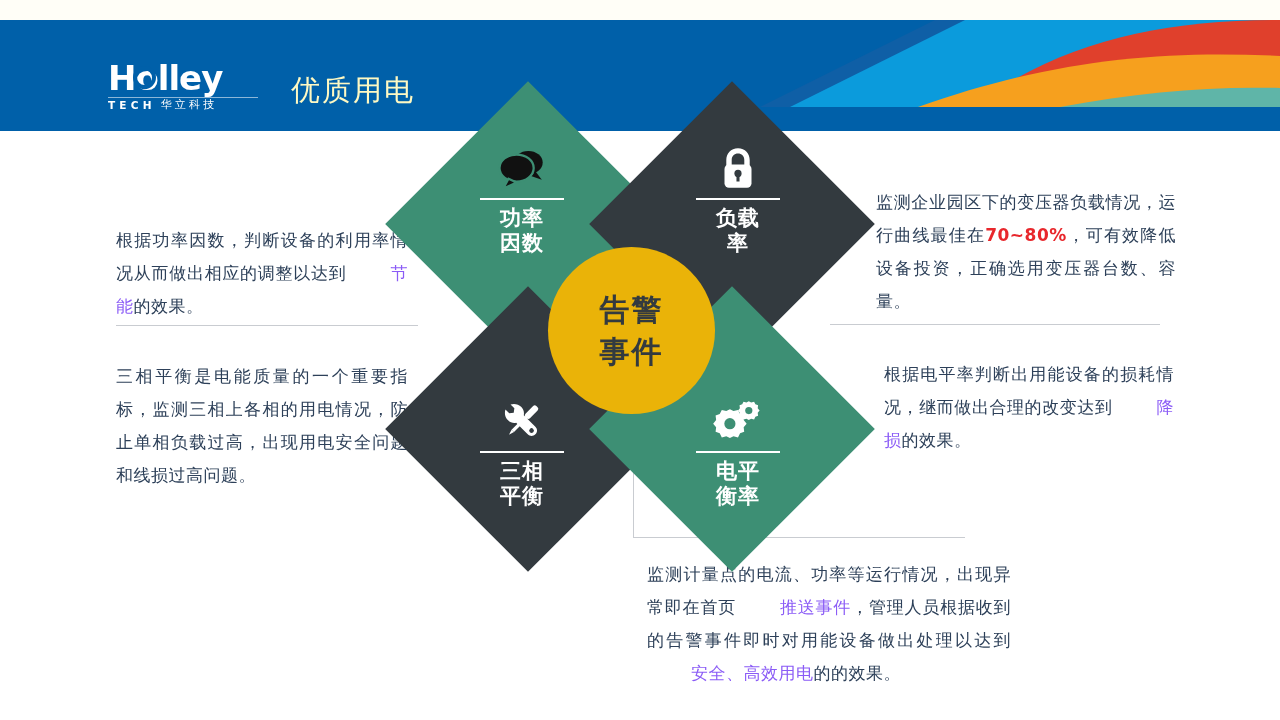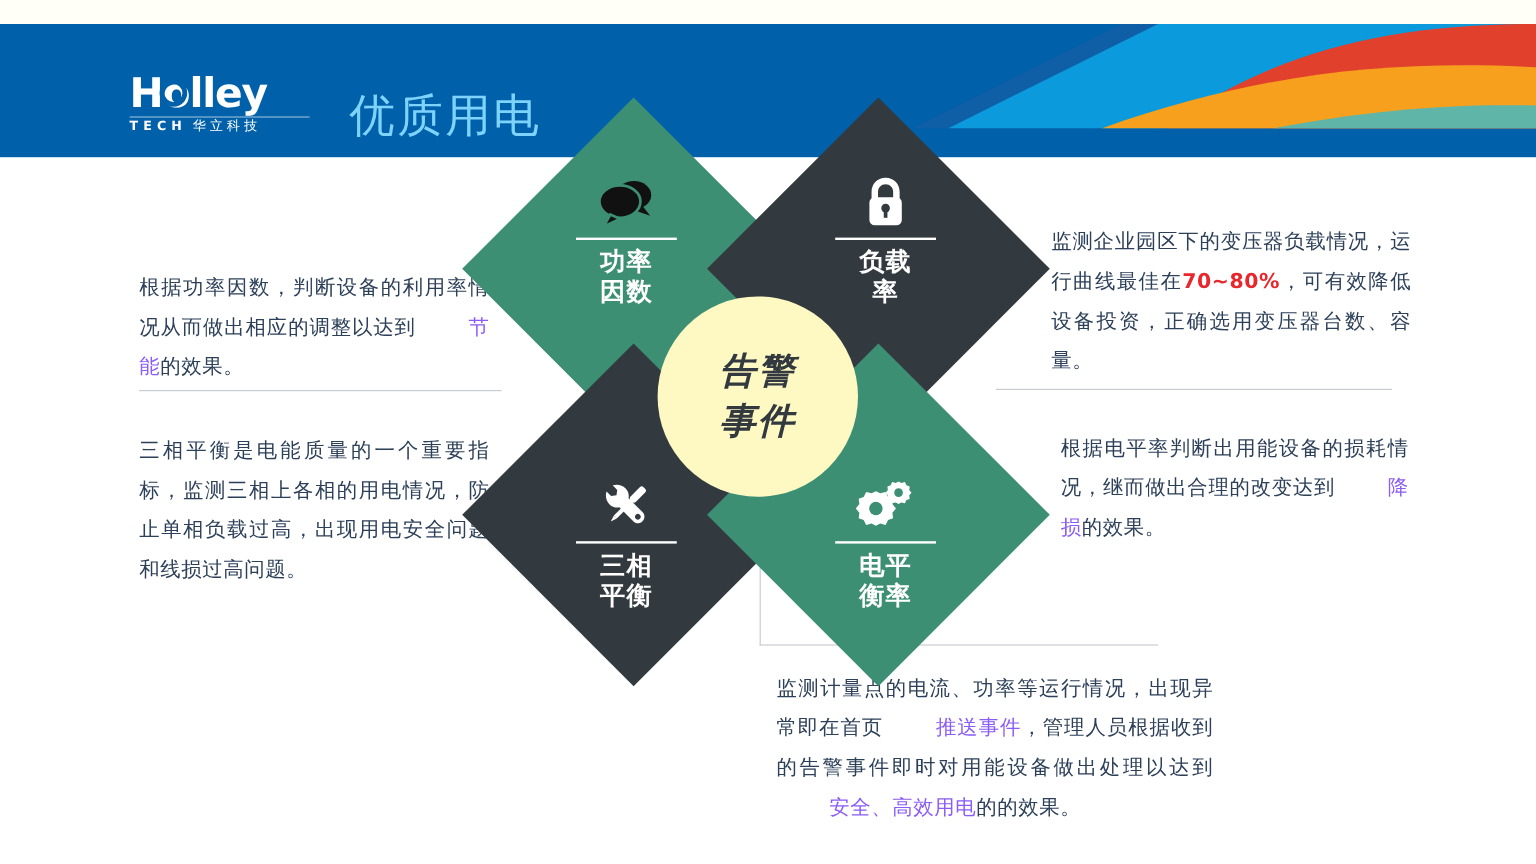--- a/index.html
+++ b/index.html
@@ -47,21 +47,21 @@
   #logo-cn{
     font-size:11px; letter-spacing:3.2px; color:#ffffff;
   }
   #logo-rule{
     position:absolute; left:0; top:37px; width:150px; height:1px;
     background:rgba(255,255,255,0.55);
   }
 
   #page-title{
     position:absolute; left:291px; top:51px;
-    font-size:38px; color:#7dd3fc; letter-spacing:2px;
+    font-size:29px; color:#fef9c3; letter-spacing:2px;
     font-family:Liberation Serif, serif;
   }
 
   
   .para{
     position:absolute;
     color:#2d4059;
     font-size:17px;
     line-height:33px;
     letter-spacing:0.5px;
@@ -114,24 +114,23 @@
   }
   
   #dia-pf   .inner{ transform:rotate(-45deg) translate(-6px,-24px); }
   #dia-load .inner{ transform:rotate(-45deg) translate( 6px,-24px); }
   #dia-3p   .inner{ transform:rotate(-45deg) translate(-6px, 24px); }
   #dia-lvl  .inner{ transform:rotate(-45deg) translate( 6px, 24px); }
 
   #center-circle{
     position:absolute; left:128px; top:124px;
     width:167px; height:167px; border-radius:50%;
-    background:#fef9c3;
+    background:#eab308;
     display:flex; align-items:center; justify-content:center;
     z-index:5;
-    font-style:italic;
   }
   #center-label{
     color:#333a3f; font-size:30px; font-weight:bold;
     line-height:42px; text-align:center; letter-spacing:2px;
     font-family:"DejaVu Sans","Liberation Sans",sans-serif;
   }
 </style>
 </head>
 <body>
 

